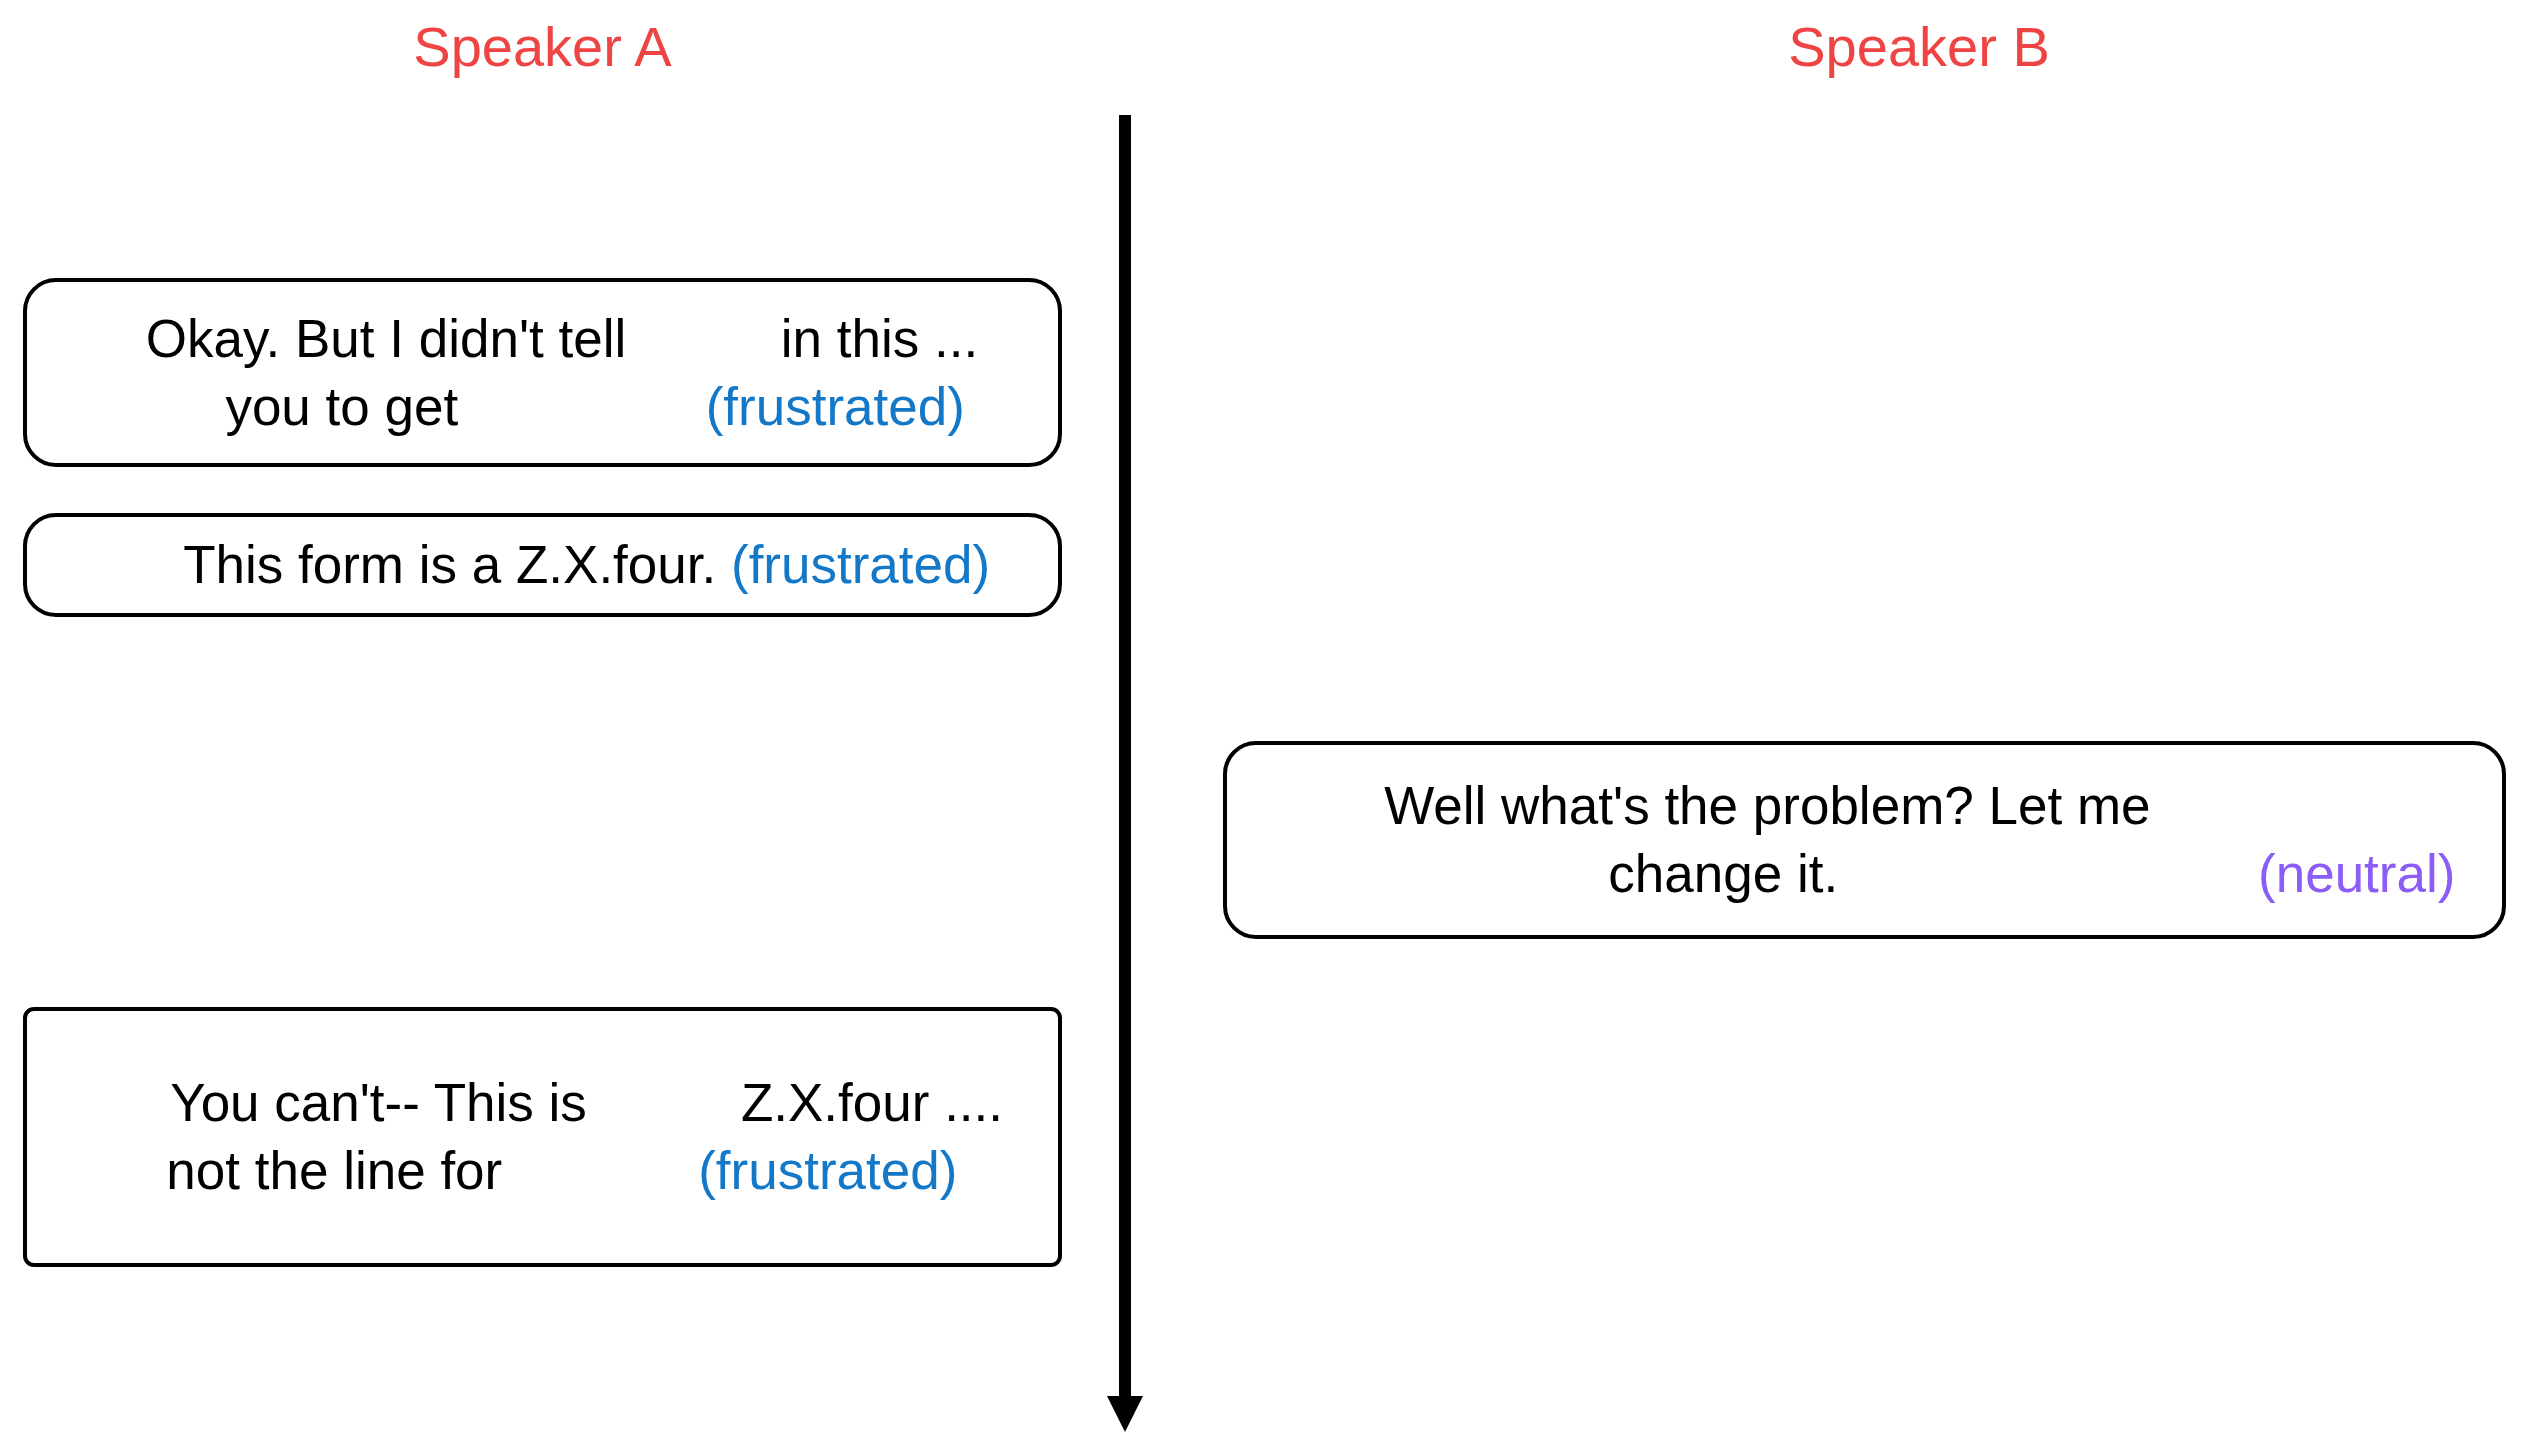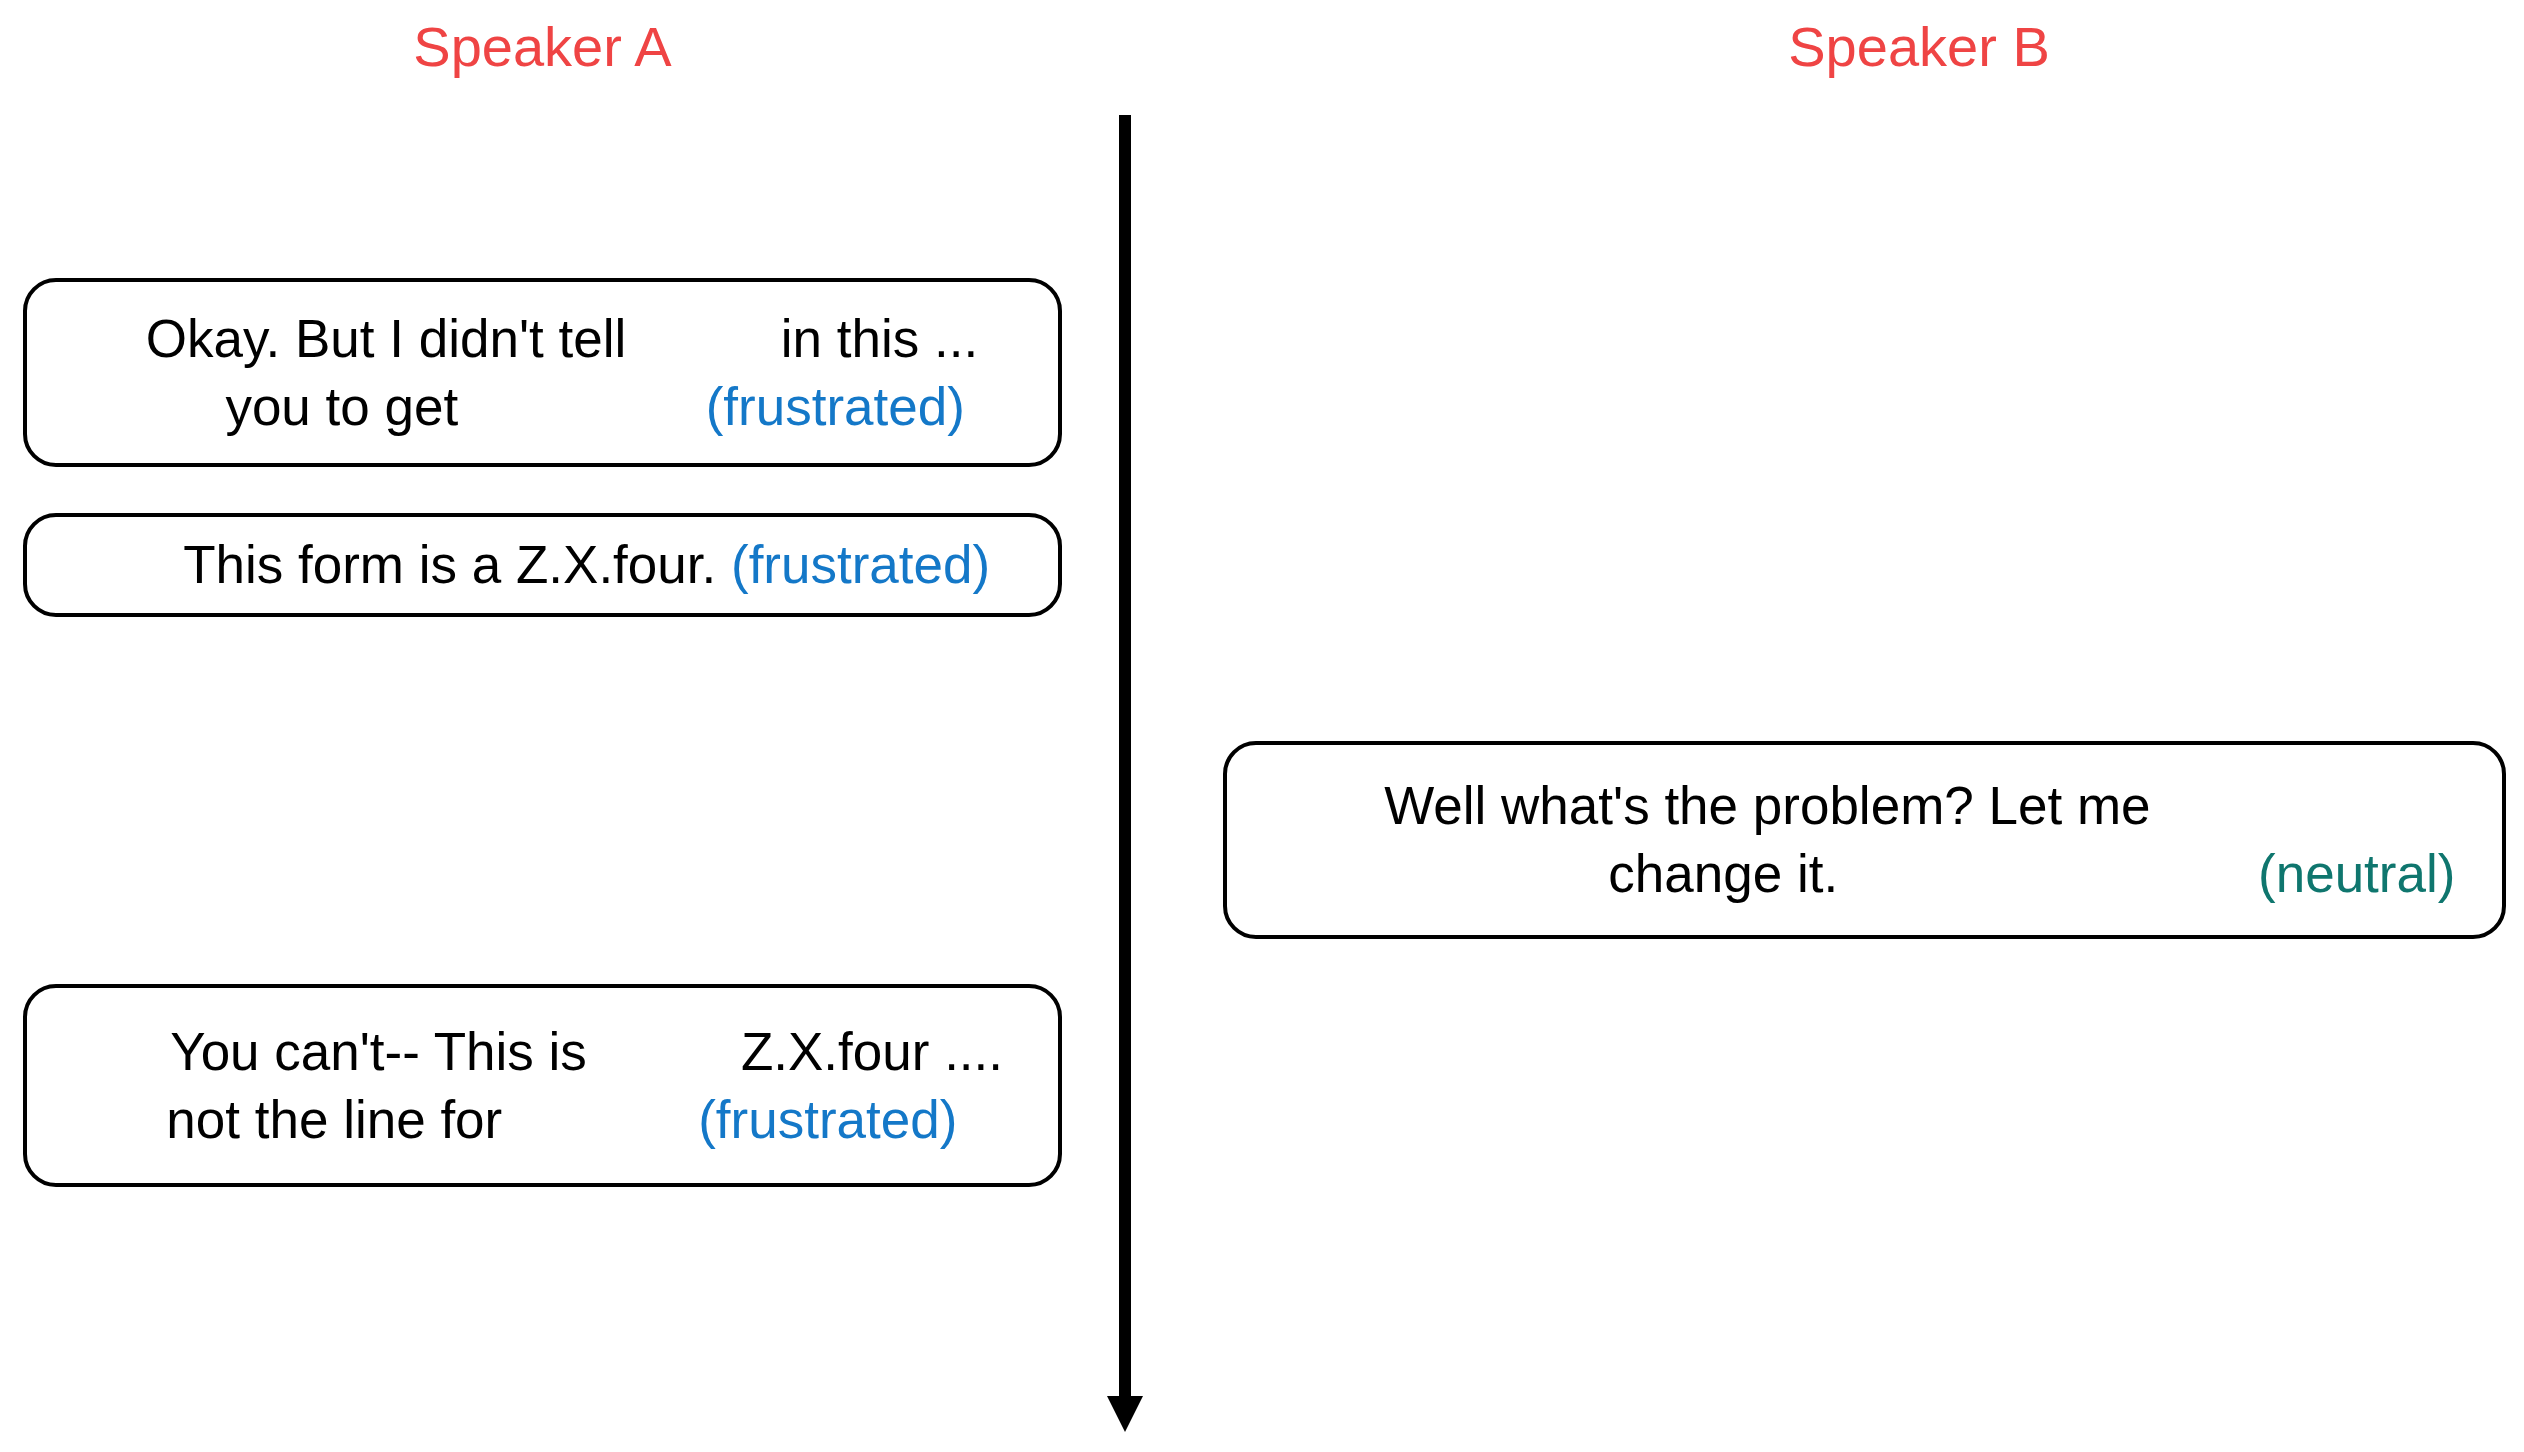--- a/index.html
+++ b/index.html
@@ -61,21 +61,21 @@
   .bubble .line {
     font-size: 53px;
     line-height: 68px;
     color: #000000;
     text-align: center;
     white-space: pre-wrap;
   }
   #bubble-a1 { left: 23px;   top: 278px;  width: 1039px; height: 189px; }
   #bubble-a2 { left: 23px;   top: 513px;  width: 1039px; height: 104px; }
   #bubble-b1 { left: 1223px; top: 741px;  width: 1283px; height: 198px; gap: 36px; }
-  #bubble-a3 { left: 23px;   top: 984px; width: 1039px; height: 203px; }
+  #bubble-a3 { left: 23px;   top: 1007px; width: 1039px; height: 260px; border-radius: 11px; }
   #bubble-b2 { left: 1223px; top: 1229px; width: 1283px; height: 200px; }
 </style>
 </head>
 <body>
 
 <div id="canvas">
 
   <div id="header-a" class="col-header">Speaker A</div>
   <div id="header-b" class="col-header">Speaker B</div>
 
@@ -95,21 +95,21 @@
     <div class="line">
       <span>This form is a Z.X.four. </span><span class="emotion" style="color: rgb(20, 120, 200);">(frustrated)</span>
     </div>
   </div>
 
   <div id="bubble-b1" class="bubble">
     <div class="line">
       <span>Well what's the problem? Let me change it.</span>
     </div>
     <div class="line">
-      <span class="emotion" style="color: #0f766e;">(neutral)</span>
+      <span class="emotion" style="color: #8b5cf6;">(neutral)</span>
     </div>
   </div>
 
   <div id="bubble-a3" class="bubble">
     <div class="line">
       <span>You can't-- This is not the line for</span>
     </div>
     <div class="line">
       <span>Z.X.four .... </span><span class="emotion" style="color: rgb(20, 120, 200);">(frustrated)</span>
     </div>

